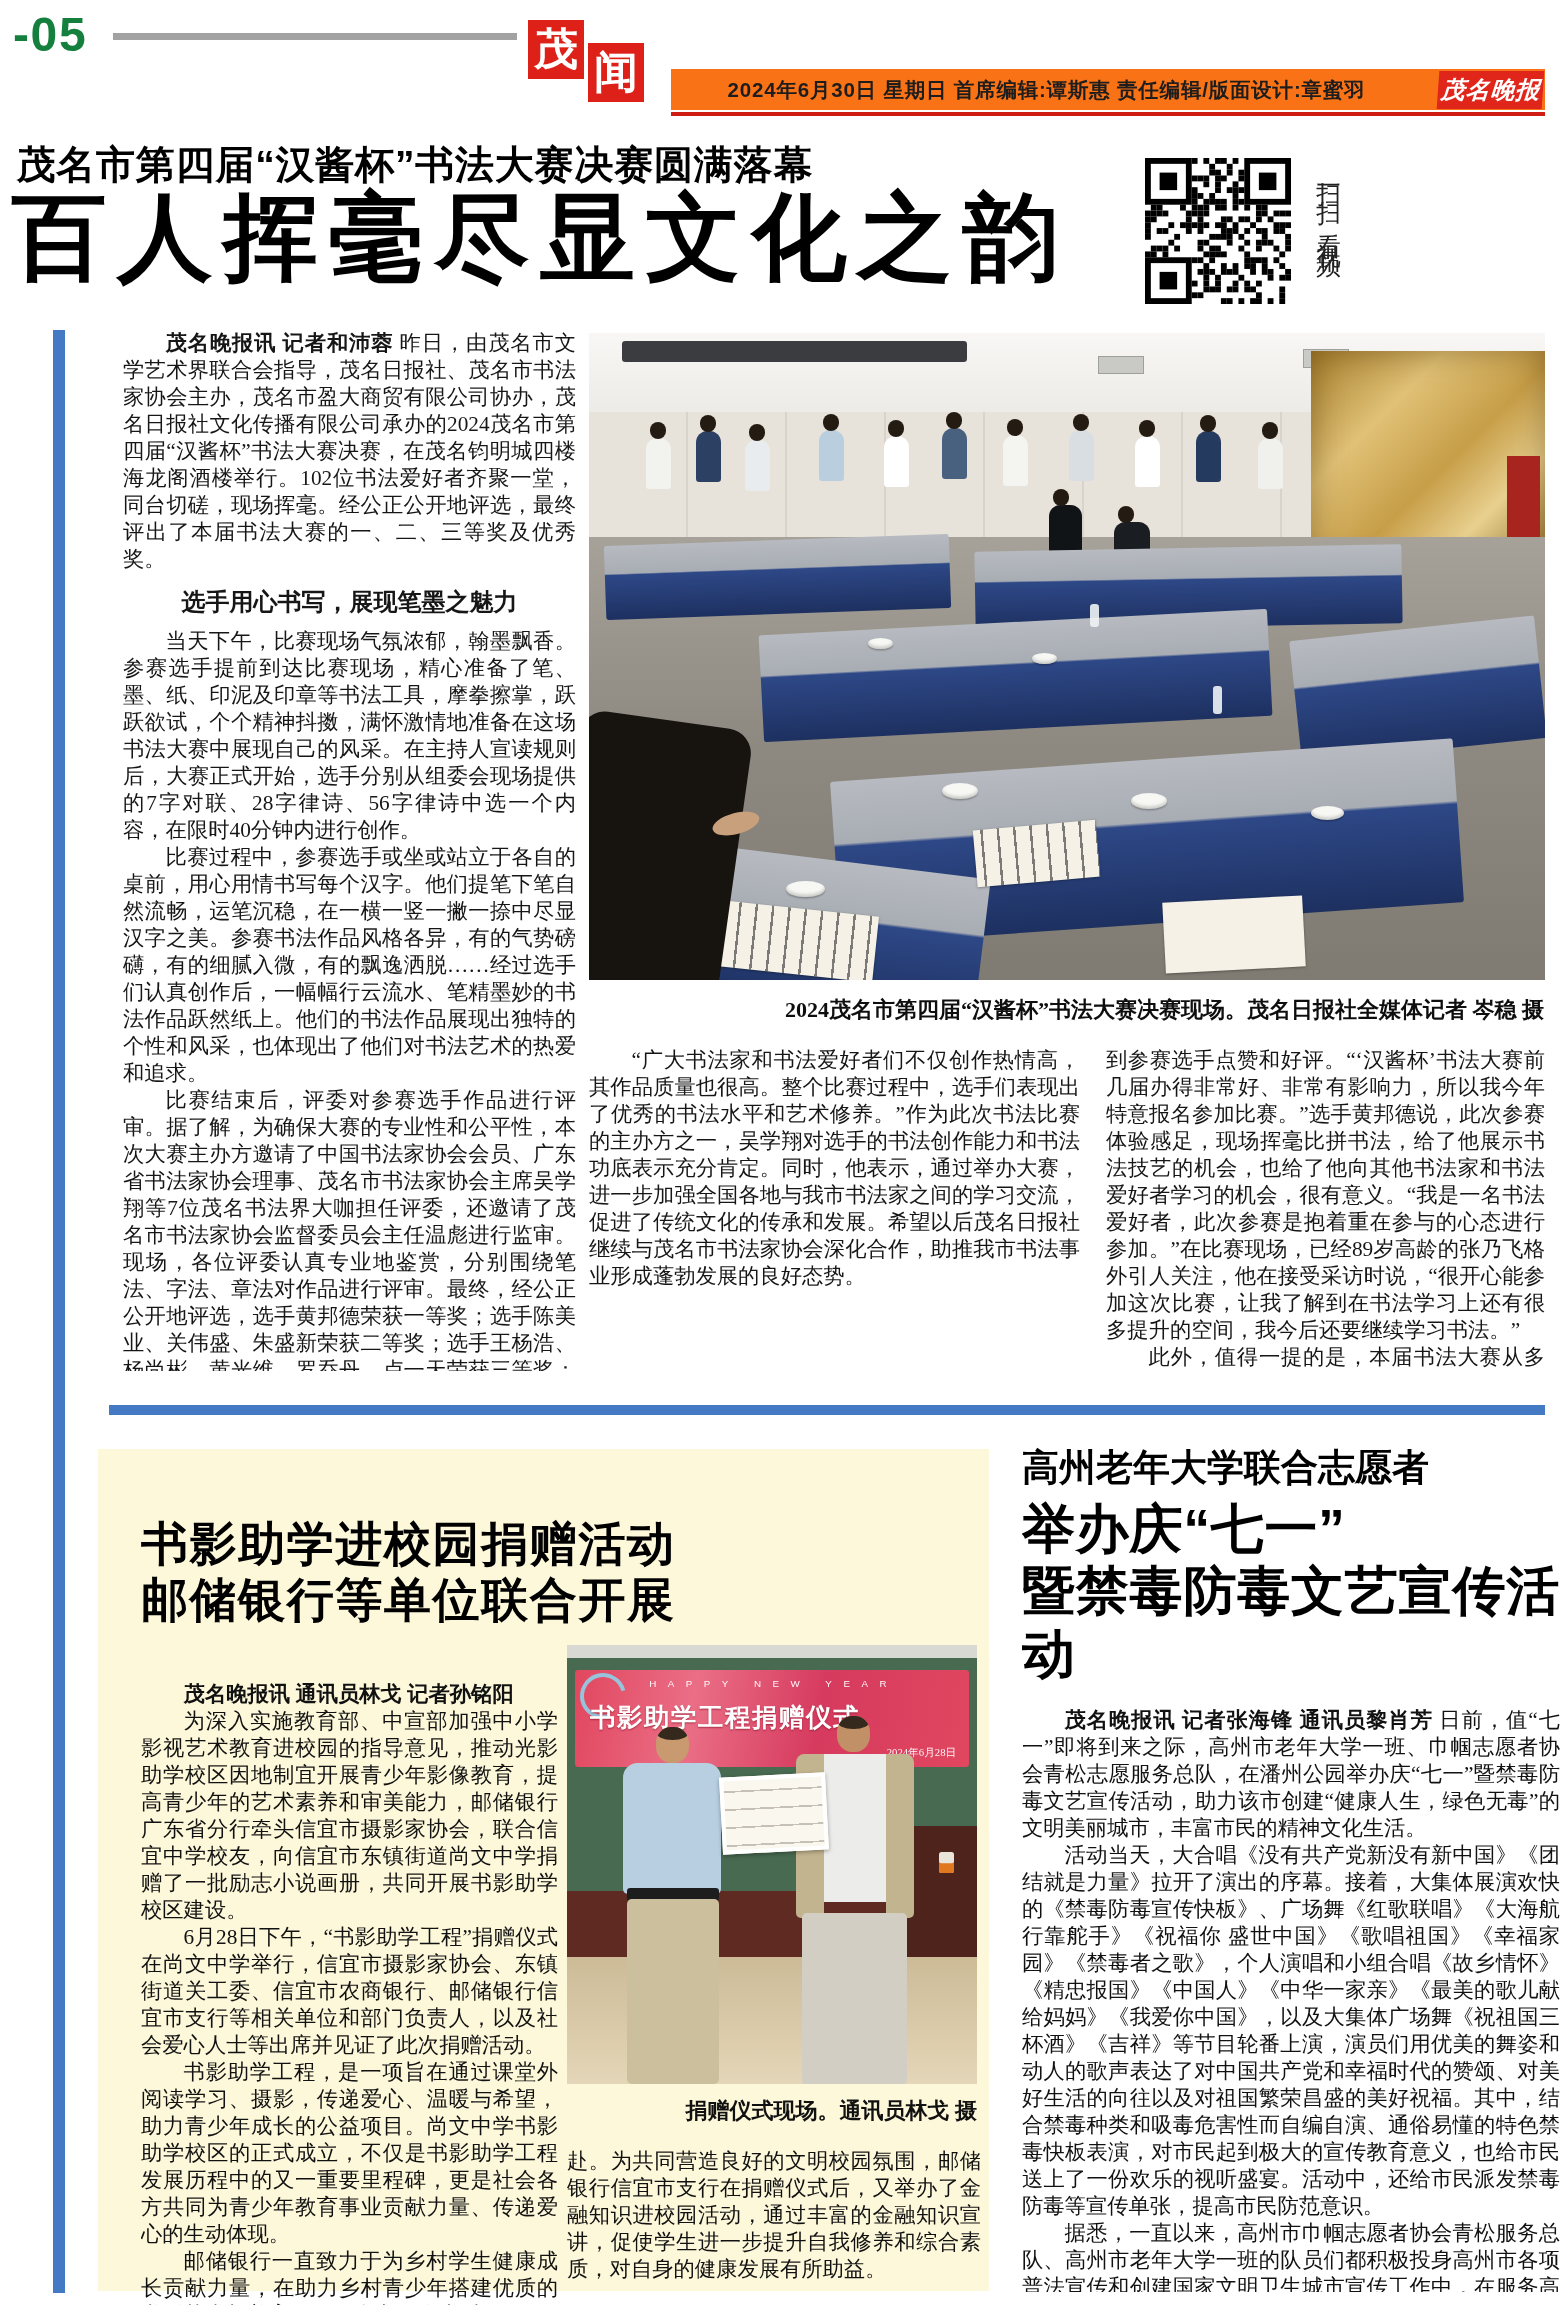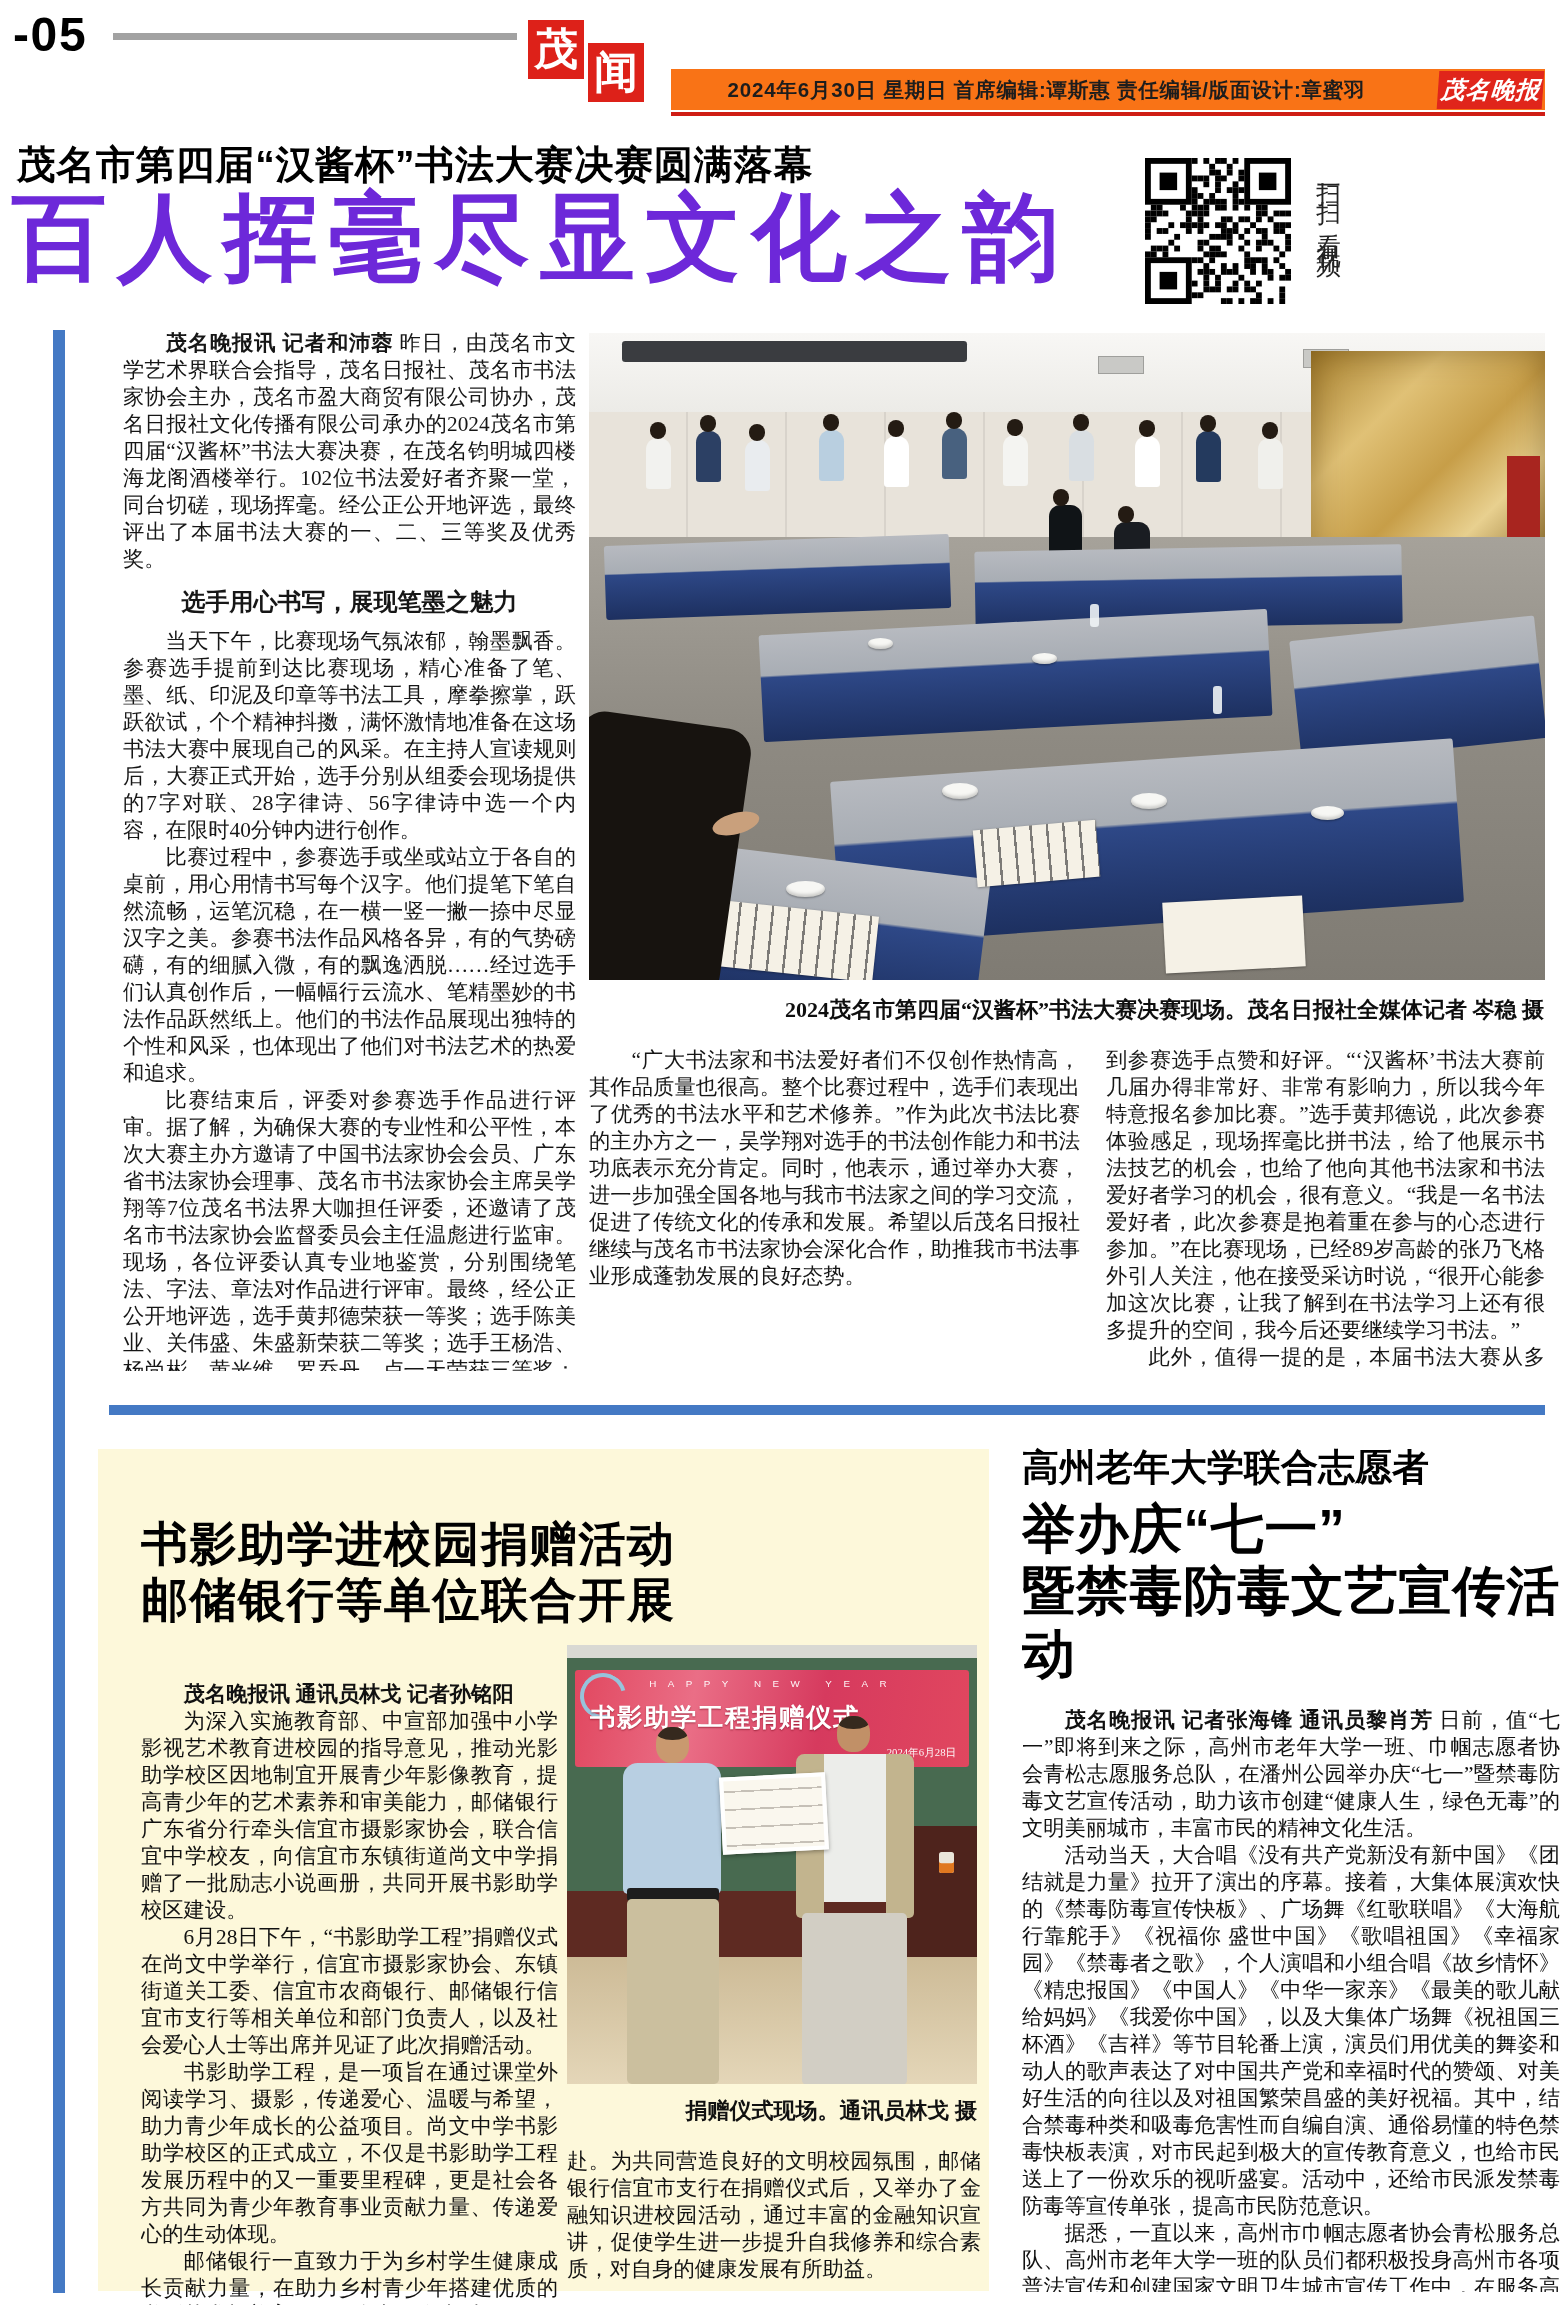--- a/index.html
+++ b/index.html
@@ -1,41 +1,41 @@
 <!DOCTYPE html>
 <html style="font-size:13px"><head>
 <meta charset="utf-8">
 <style>
   html,body{margin:0;padding:0;background:#fff;}
   #page{position:relative;width:1562px;height:2319px;background:#ffffff;overflow:hidden;
         font-family:"Liberation Serif",serif;color:#111;}
 
   
   .page-num{position:absolute;left:13px;top:6.6px;font-family:"Liberation Sans",sans-serif;
-            font-weight:bold;font-size:48px;color:#000000;letter-spacing:1.6px;}
+            font-weight:bold;font-size:48px;color:#15803d;letter-spacing:1.6px;}
   .head-rule{position:absolute;left:113px;top:33px;width:404px;height:6.6px;background:#a2a2a2;}
   .sec-box{position:absolute;width:56px;height:59px;background:#dd2119;color:#fff;
            font-family:"Liberation Sans",sans-serif;font-weight:bold;font-size:44px;
            display:flex;align-items:center;justify-content:center;}
   .sec-box.b1{left:528px;top:19.7px;}
   .sec-box.b2{left:588px;top:43px;}
   .date-bar{position:absolute;left:671px;top:69px;width:874px;height:41px;background:#f97316;}
   .date-text{position:absolute;left:0;top:0;right:123px;height:41px;display:flex;align-items:center;
              justify-content:center;font-family:"Liberation Sans",sans-serif;font-weight:bold;
              font-size:20.5px;color:#1d1d1d;letter-spacing:0.8px;}
   .masthead{position:absolute;right:1.6px;top:1.6px;width:105px;height:38px;background:#e0251b;color:#fff;
             display:flex;align-items:center;justify-content:center;font-weight:bold;font-style:italic;
             font-size:24px;transform:skewX(-4deg);letter-spacing:0.8px;}
   .red-rule{position:absolute;left:671px;top:112px;width:874px;height:4.1px;background:#cf1d15;}
 
   
   .kicker{position:absolute;left:16.4px;top:138px;font-family:"Liberation Sans",sans-serif;
           font-weight:bold;font-size:39px;color:#000;letter-spacing:0.8px;}
   .headline{position:absolute;left:11.5px;top:185px;font-family:"Liberation Sans",sans-serif;
-            font-weight:900;font-size:95px;color:#6d28d9;letter-spacing:10.7px;line-height:1.1;}
+            font-weight:900;font-size:95px;color:#000000;letter-spacing:10.7px;line-height:1.1;}
 
   
   .qr{position:absolute;left:1145px;top:158px;width:146px;height:146px;}
   .qr svg{display:block;width:100%;height:100%;}
   .qr-label{position:absolute;left:1312px;top:163px;display:flex;flex-direction:column;gap:21.3px;}
   .qr-label span{writing-mode:vertical-rl;text-orientation:upright;font-family:"Liberation Sans",sans-serif;
             font-size:24.6px;color:#222;letter-spacing:9.8px;}
 
   
   .vbar{position:absolute;left:53px;top:330px;width:11.5px;height:1963px;background:#4479c4;}

